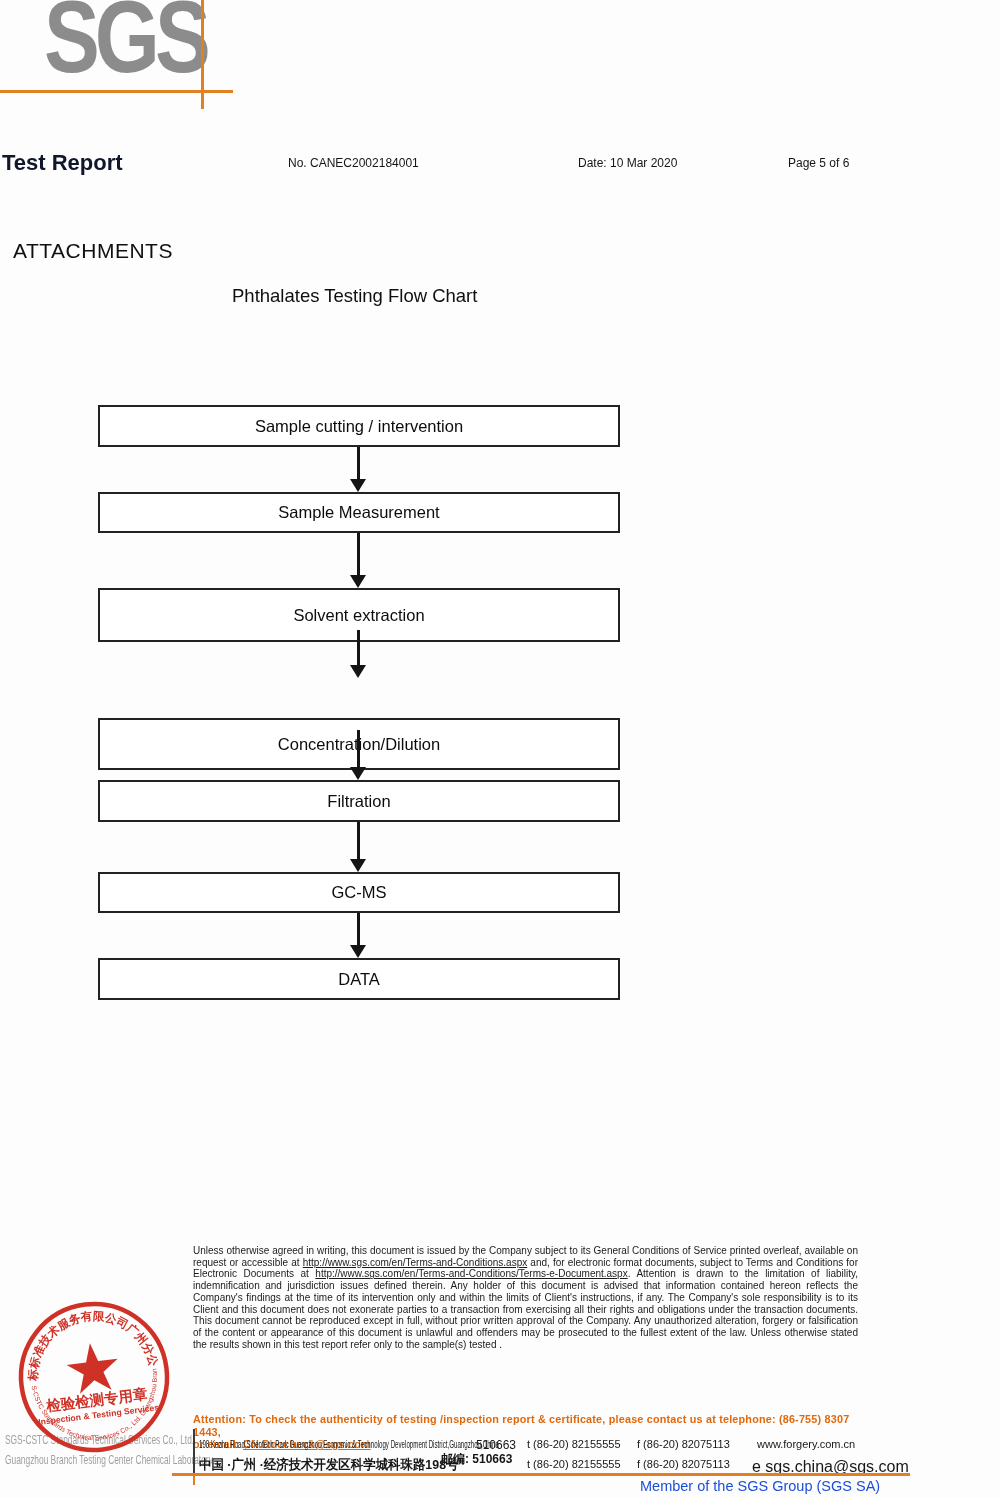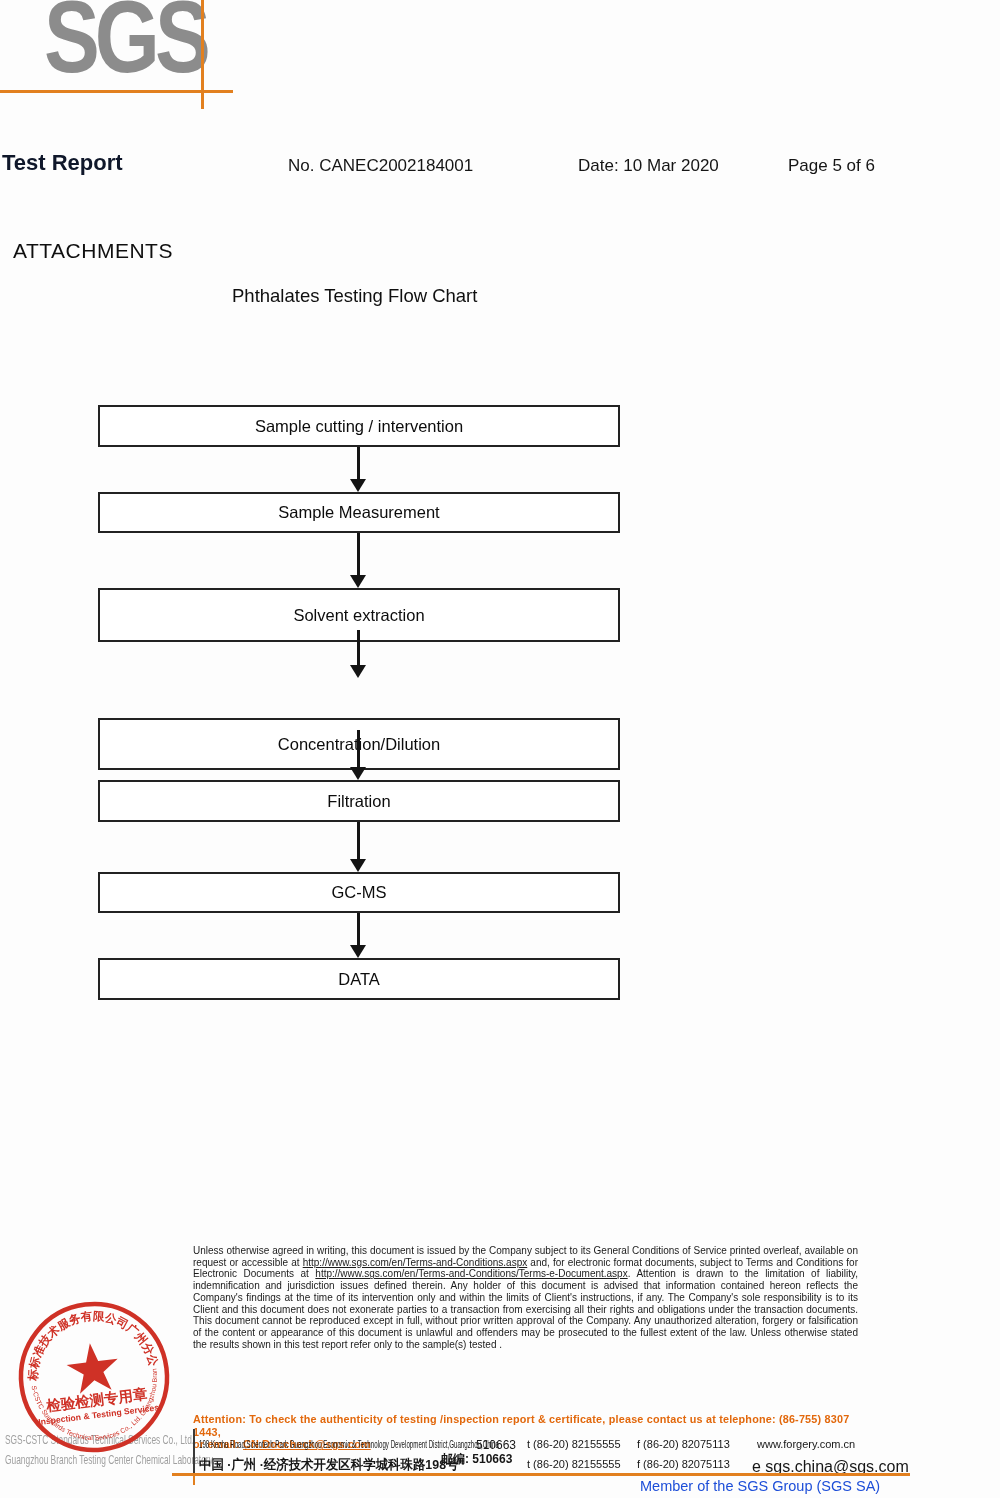--- a/index.html
+++ b/index.html
@@ -10,21 +10,21 @@
   }
   .abs{position:absolute;}
   
   .logo-text{
     left:44px;top:-14px;font-size:102px;font-weight:bold;color:#8c8c8c;
     letter-spacing:-6px;transform:scaleX(0.82);transform-origin:left top;line-height:1;
   }
   .logo-vline{left:201px;top:0;width:3px;height:109px;background:#e2801f;}
   .logo-hline{left:0;top:90px;width:233px;height:3px;background:#e2801f;}
   .report-title{left:2px;top:150px;font-size:22px;font-weight:bold;color:#0f172a;}
-  .hmeta{top:156px;font-size:17px;color:#151515;}
+  .hmeta{top:156px;font-size:12px;color:#151515;}
   .hmeta.no{left:288px;}
   .hmeta.date{left:578px;}
   .hmeta.page{left:788px;}
   
   .attachments{left:13px;top:239px;font-size:21px;letter-spacing:0.5px;color:#0f0f0f;}
   .flow-title{left:232px;top:285px;font-size:18.5px;color:#0f0f0f;}
   
   .fbox{
     left:98px;width:522px;border:2px solid #222;box-sizing:border-box;
     display:flex;align-items:center;justify-content:center;

